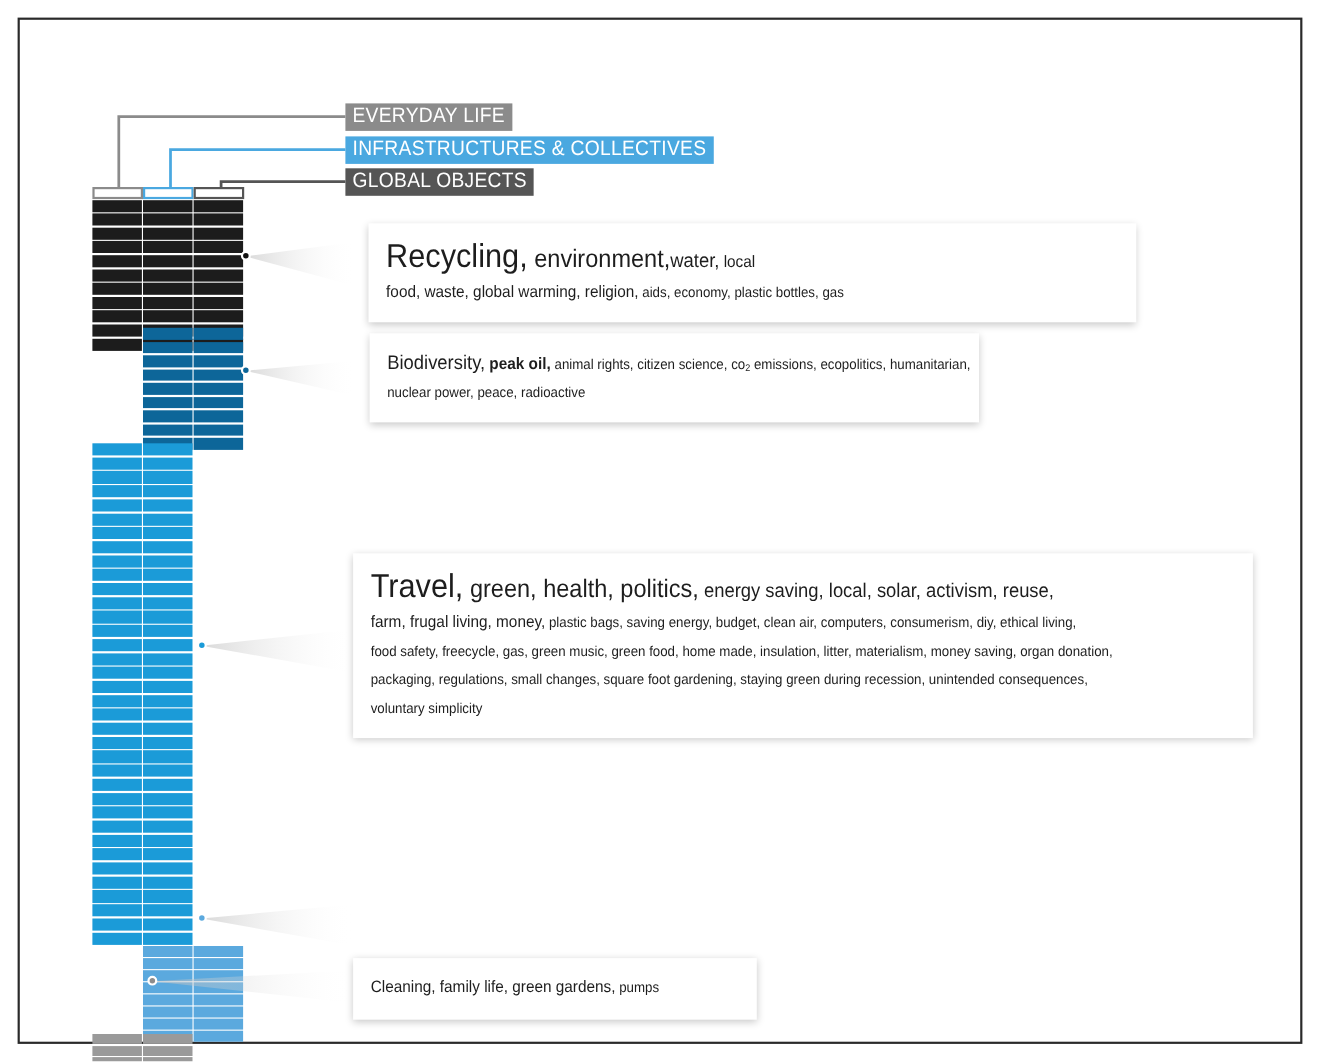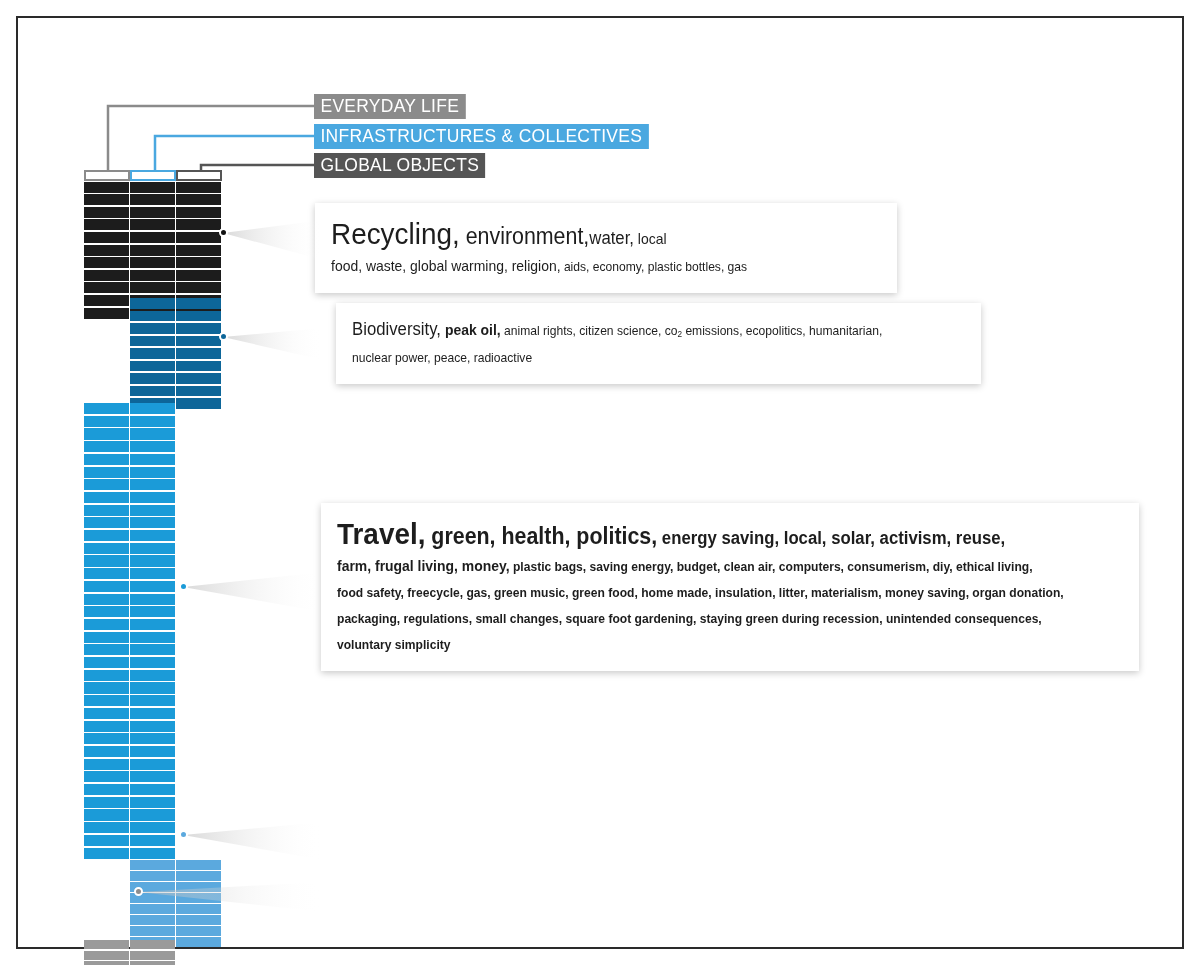--- a/index.html
+++ b/index.html
@@ -461,52 +461,57 @@
       <polygon points="165,775 305,762 305,800" fill="url(#wg)"></polygon>
       <polygon points="120,832 305,822 305,852" fill="url(#wg)"></polygon>
     </svg>
 
     <div class="dot" style="left:201px; top:168px; background:#111111;"></div>
     <div class="dot" style="left:201px; top:272px; background:#0d6699;"></div>
     <div class="dot" style="left:161px; top:522px; background:#1b9bd8;"></div>
     <div class="dot" style="left:161px; top:770px; background:#5ba9de;"></div>
     <div class="dot" style="left:116px; top:827px; background:#8d8d8d;"></div>
 
-    <div class="callout" style="left:297px; top:143px; width:582px;">
+    <div class="callout" style="left:317px; top:143px; width:698px;">
       <p class="line-1">
         <span class="cw sz-xl">Recycling,</span><span class="cw sz-lg"> environment,</span><span class="cw sz-md">water,</span><span class="cw sz-sm"> local</span>
       </p>
       <p class="line-n">
         <span class="cw sz-sm">food, waste, global warming, religion,</span><span class="cw sz-xs"> aids, economy, plastic bottles, gas</span>
       </p>
     </div>
 
-    <div class="callout" style="left:318px; top:243px; width:645px;">
+    <div class="callout" style="left:318px; top:243px; width:554px;">
       <p class="line-n">
         <span class="cw sz-md">Biodiversity,</span><span class="cw sz-sm" style="font-weight:bold;"> peak oil,</span><span class="cw sz-xs"> animal rights, citizen science, co<sub>2</sub> emissions, ecopolitics, humanitarian,</span>
       </p>
       <p class="line-n">
         <span class="cw sz-xs">nuclear power, peace, radioactive</span>
       </p>
     </div>
 
-    <div class="callout" style="left:303px; top:443px; width:818px;font-weight:bold;">
+    <div class="callout" style="left:303px; top:443px; width:818px;">
       <p class="line-1">
         <span class="cw sz-xl">Travel,</span><span class="cw sz-lg"> green, health, politics,</span><span class="cw sz-md"> energy saving, local, solar, activism, reuse,</span>
       </p>
       <p class="line-n">
         <span class="cw sz-sm">farm, frugal living, money,</span><span class="cw sz-xs"> plastic bags, saving energy, budget, clean air, computers, consumerism, diy, ethical living,</span>
       </p>
       <p class="line-n">
         <span class="cw sz-xs">food safety, freecycle, gas, green music, green food, home made, insulation, litter, materialism, money saving, organ donation,</span>
       </p>
       <p class="line-n">
         <span class="cw sz-xs">packaging, regulations, small changes, square foot gardening, staying green during recession, unintended consequences,</span>
       </p>
       <p class="line-n">
         <span class="cw sz-xs">voluntary simplicity</span>
       </p>
     </div>
 
 
+    <div class="callout" style="left:303px; top:811px; width:367px; padding-top:14px; padding-bottom:16px;">
+      <p class="line-n">
+        <span class="cw sz-sm">Cleaning, family life, green gardens,</span><span class="cw sz-xs">  pumps</span>
+      </p>
+    </div>
 
   </div>
 </div>
 
 </body></html>

